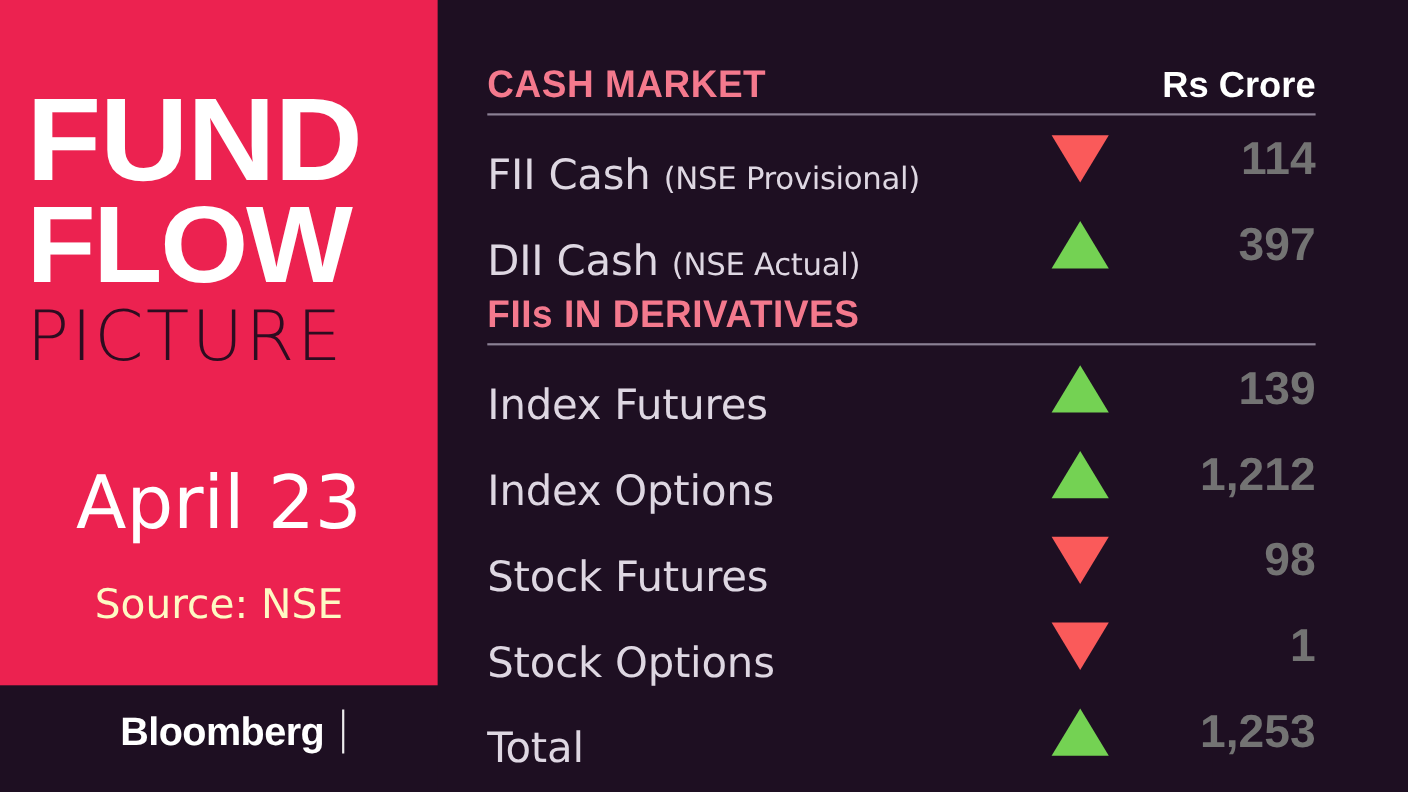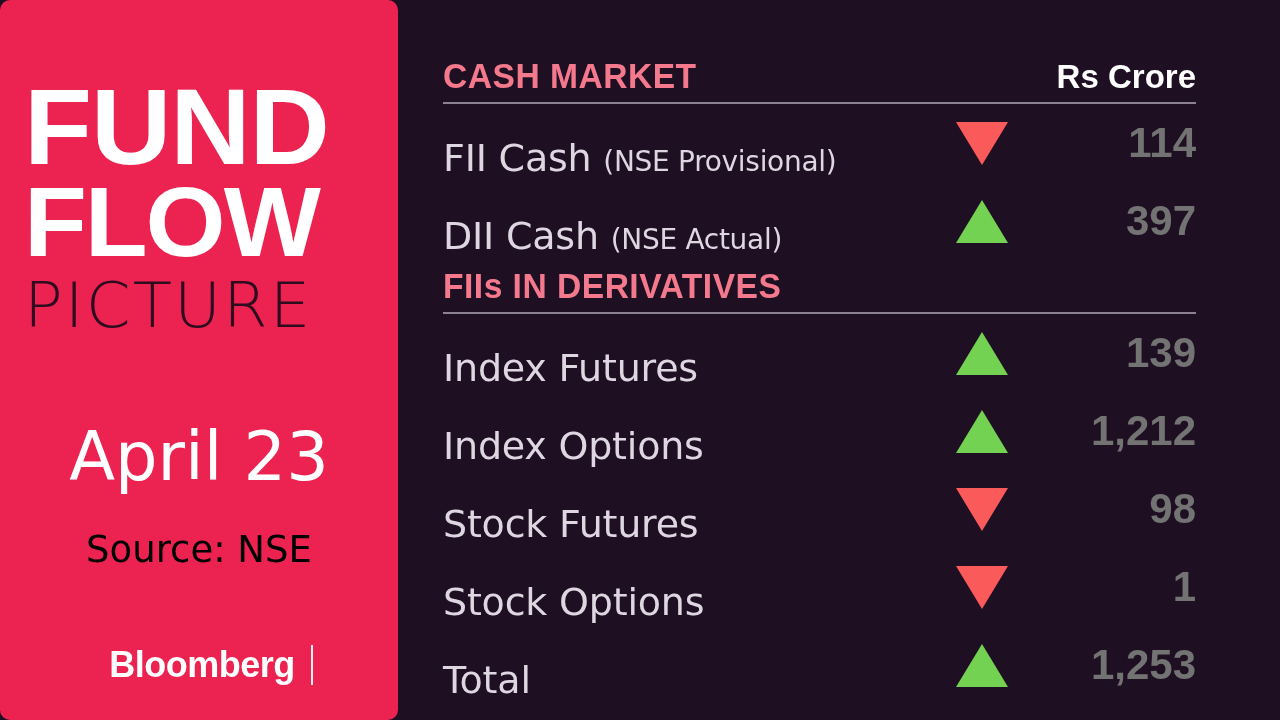--- a/index.html
+++ b/index.html
@@ -15,23 +15,22 @@
     background: #1e0f22;
     font-family: "Liberation Sans", sans-serif;
   }
 
   
   #left-panel {
     position: absolute;
     left: 0;
     top: 0;
     width: 398px;
-    height: 720px;
+    height: 623px;
     background: #ec2250;
-    border-radius: 10px;
   }
   .brand-block {
     position: absolute;
     left: 24px;
     top: 78px;
     width: 350px;
   }
   .brand-word {
     font-family: "Liberation Sans", sans-serif;
     font-weight: bold;
@@ -70,21 +69,21 @@
     font-weight: 400;
     letter-spacing: 0px;
     font-family: "DejaVu Sans", sans-serif;
   }
   .source-line {
     position: absolute;
     left: 0;
     top: 528px;
     width: 398px;
     text-align: center;
-    color: #000000;
+    color: #fef9c3;
     font-size: 37px;
     font-weight: 400;
     font-family: "DejaVu Sans", sans-serif;
   }
 
   #logo-row {
     position: absolute;
     left: 0;
     top: 645px;
     width: 398px;

